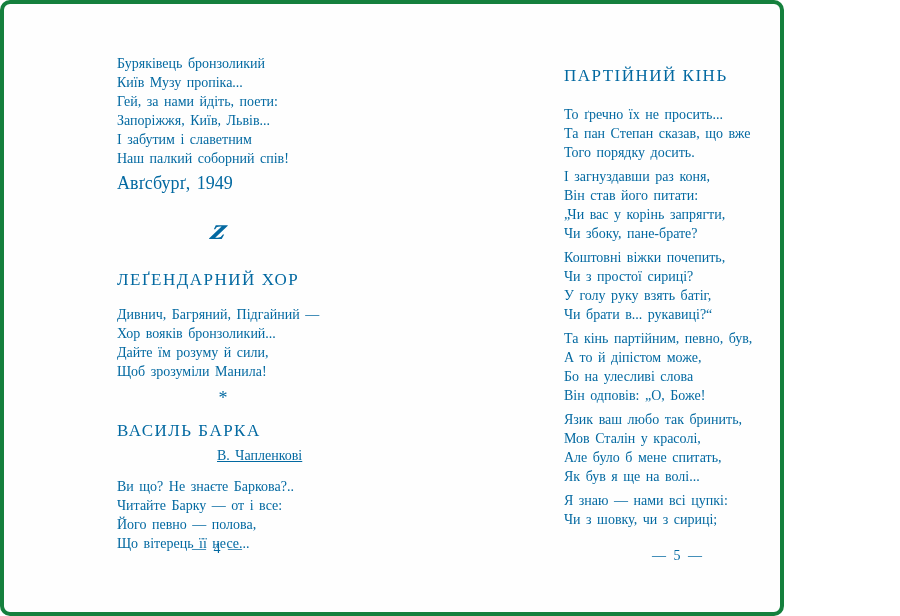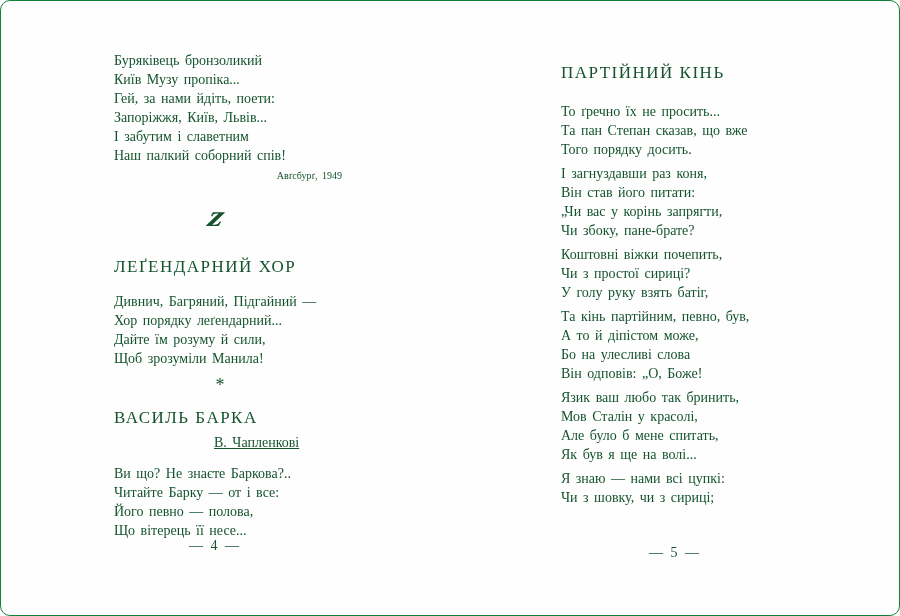--- a/index.html
+++ b/index.html
@@ -2,29 +2,29 @@
 <html><head>
 <meta charset="utf-8">
 <style>
   html, body {
     margin: 0;
     padding: 0;
     background: #ffffff;
   }
   .scan {
     position: relative;
-    width: 900px;
+    width: 784px;
     height: 616px;
     background: #fefefe;
-    border: 1px solid #15803d;
+    border: 4px solid #15803d;
     border-radius: 10px;
     box-sizing: border-box;
     overflow: hidden;
     font-family: "Liberation Serif", "DejaVu Serif", serif;
-    color: #14532d;
+    color: #0369a1;
   }
   .page-col {
     position: absolute;
   }
   .page-col.left  { left: 113px; top: 50px;  width: 240px; }
   .page-col.right { left: 560px; top: 62px;  width: 250px; }
 
   .poem-line {
     font-size: 14px;
     line-height: 19px;
@@ -37,22 +37,21 @@
     font-size: 17px;
     font-weight: normal;
     letter-spacing: 1.5px;
     text-align: left;
     margin: 0;
     white-space: nowrap;
   }
   .page-col.left .heading { padding-right: 28px; }
 
   .date-line {
-    font-size: 10px;
-    text-align: right;
+    font-size: 18px;
     padding-right: 12px;
     margin-top: 4px;
     word-spacing: 2px;
   }
   .dedication {
     font-size: 14px;
     margin-left: 100px;
     word-spacing: 2px;
   }
   .ornament {
@@ -111,21 +110,21 @@
     <div class="date-line">Авґсбурґ, 1949</div>
 
     <div class="ornament">
       <span>z</span>
     </div>
 
     <h2 class="heading mt-heading1">ЛЕҐЕНДАРНИЙ ХОР</h2>
 
     <div class="stanza mt-stanza2">
       <div class="poem-line">Дивнич, Багряний, Підгайний —</div>
-      <div class="poem-line">Хор порядку леґендарний...</div>
+      <div class="poem-line">Хор вояків бронзоликий...</div>
       <div class="poem-line">Дайте їм розуму й сили,</div>
       <div class="poem-line">Щоб зрозуміли Манила!</div>
     </div>
 
     <div class="separator">*</div>
 
     <h2 class="heading mt-heading2">ВАСИЛЬ БАРКА</h2>
 
     <div class="dedication mt-dedic">В. Чапленкові</div>
 
@@ -152,20 +151,21 @@
       <div class="poem-line">І загнуздавши раз коня,</div>
       <div class="poem-line">Він став його питати:</div>
       <div class="poem-line">„Чи вас у корінь запрягти,</div>
       <div class="poem-line">Чи збоку, пане-брате?</div>
     </div>
 
     <div class="stanza">
       <div class="poem-line">Коштовні віжки почепить,</div>
       <div class="poem-line">Чи з простої сириці?</div>
       <div class="poem-line">У голу руку взять батіг,</div>
+      <div class="poem-line">Чи брати в... рукавиці?“</div>
     </div>
 
     <div class="stanza">
       <div class="poem-line">Та кінь партійним, певно, був,</div>
       <div class="poem-line">А то й діпістом може,</div>
       <div class="poem-line">Бо на улесливі слова</div>
       <div class="poem-line">Він одповів: „О, Боже!</div>
     </div>
 
     <div class="stanza">

